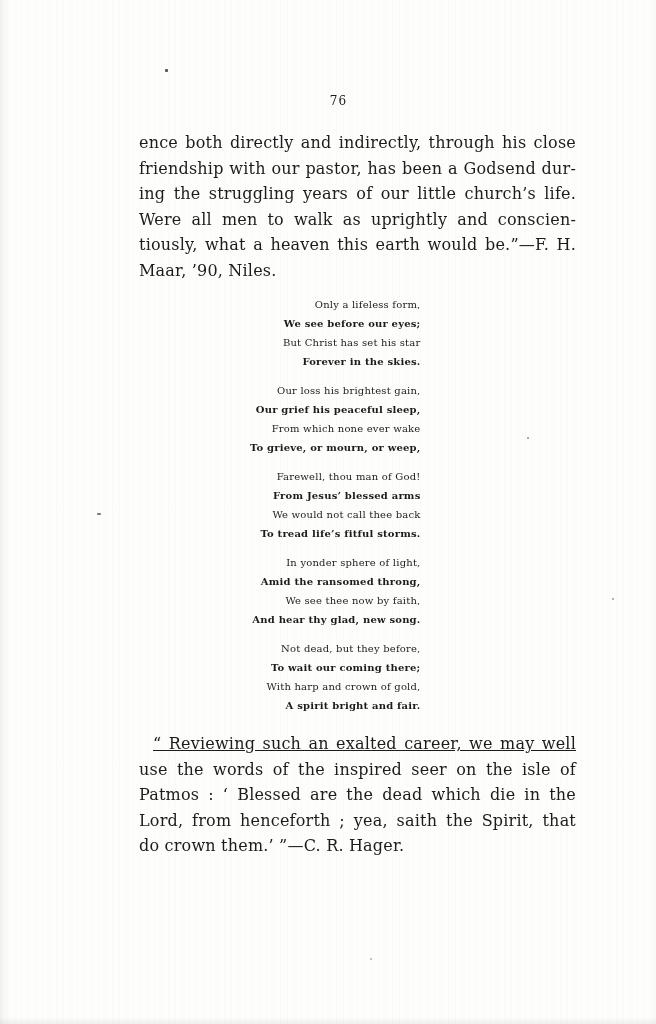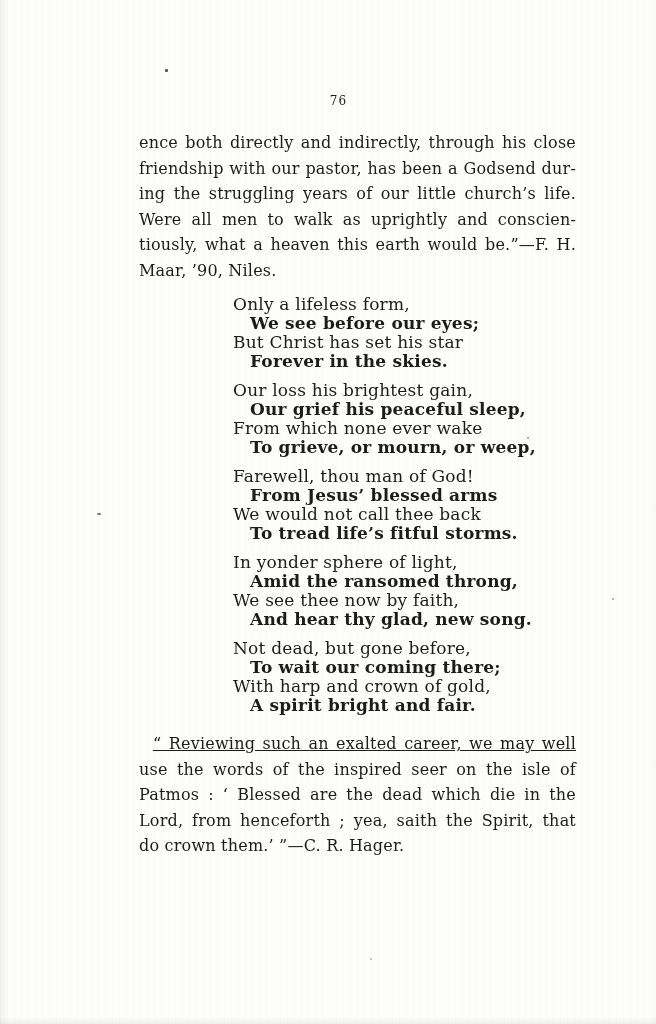--- a/index.html
+++ b/index.html
@@ -45,23 +45,24 @@
   .bline.j {
     white-space: normal;
     text-align: justify;
     text-align-last: justify;
   }
   .bline.first { padding-left: 14px; text-decoration: underline; }
   .poem {
     position: absolute;
     top: 295px;
     left: 233px;
-    font-size: 17px;
+    font-size: 10px;
     line-height: 19px;
     letter-spacing: 0.2px;
+    text-align: right;
   }
   .stanza { margin-bottom: 10px; }
   .pline { white-space: nowrap; }
   .pline.indent { padding-left: 17px; font-weight: bold; }
   .speck {
     position: absolute;
     background: #6a6a6a;
     border-radius: 1px;
   }
   .speck-1 { left: 165px; top: 69px;  width: 3px; height: 3px; background: #555; }
@@ -105,21 +106,21 @@
       <div class="pline">We would not call thee back</div>
       <div class="pline indent">To tread life’s fitful storms.</div>
     </div>
     <div class="stanza">
       <div class="pline">In yonder sphere of light,</div>
       <div class="pline indent">Amid the ransomed throng,</div>
       <div class="pline">We see thee now by faith,</div>
       <div class="pline indent">And hear thy glad, new song.</div>
     </div>
     <div class="stanza">
-      <div class="pline">Not dead, but gone before,</div>
+      <div class="pline">Not dead, but they before,</div>
       <div class="pline indent">To wait our coming there;</div>
       <div class="pline">With harp and crown of gold,</div>
       <div class="pline indent">A spirit bright and fair.</div>
     </div>
   </div>
 
   <div class="para para-closing">
     <div class="bline j first">“ Reviewing such an exalted career, we may well</div>
     <div class="bline j">use the words of the inspired seer on the isle of</div>
     <div class="bline j">Patmos : ‘ Blessed are the dead which die in the</div>

